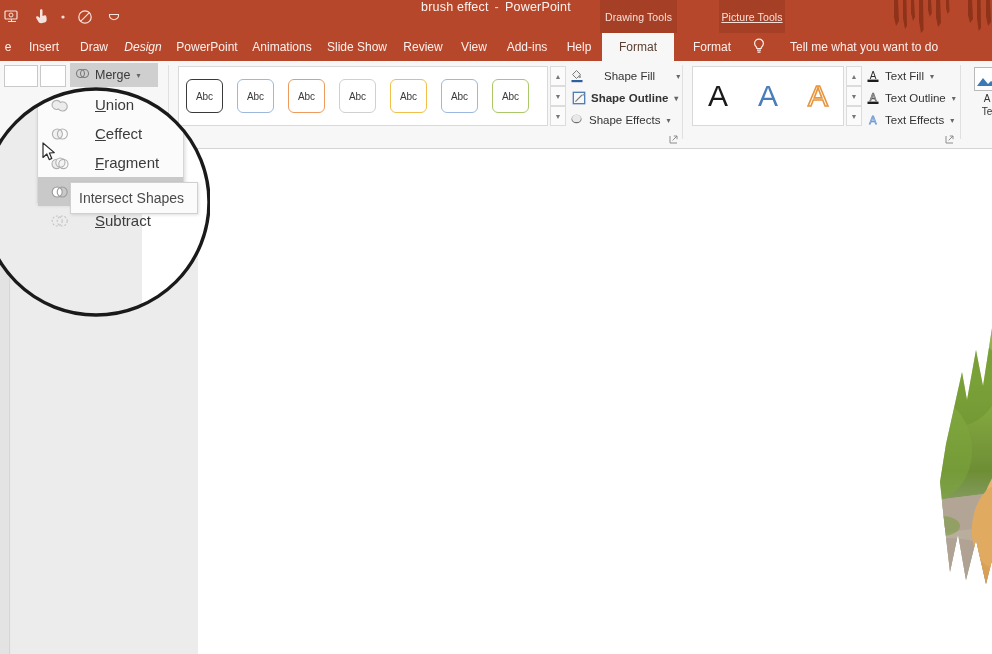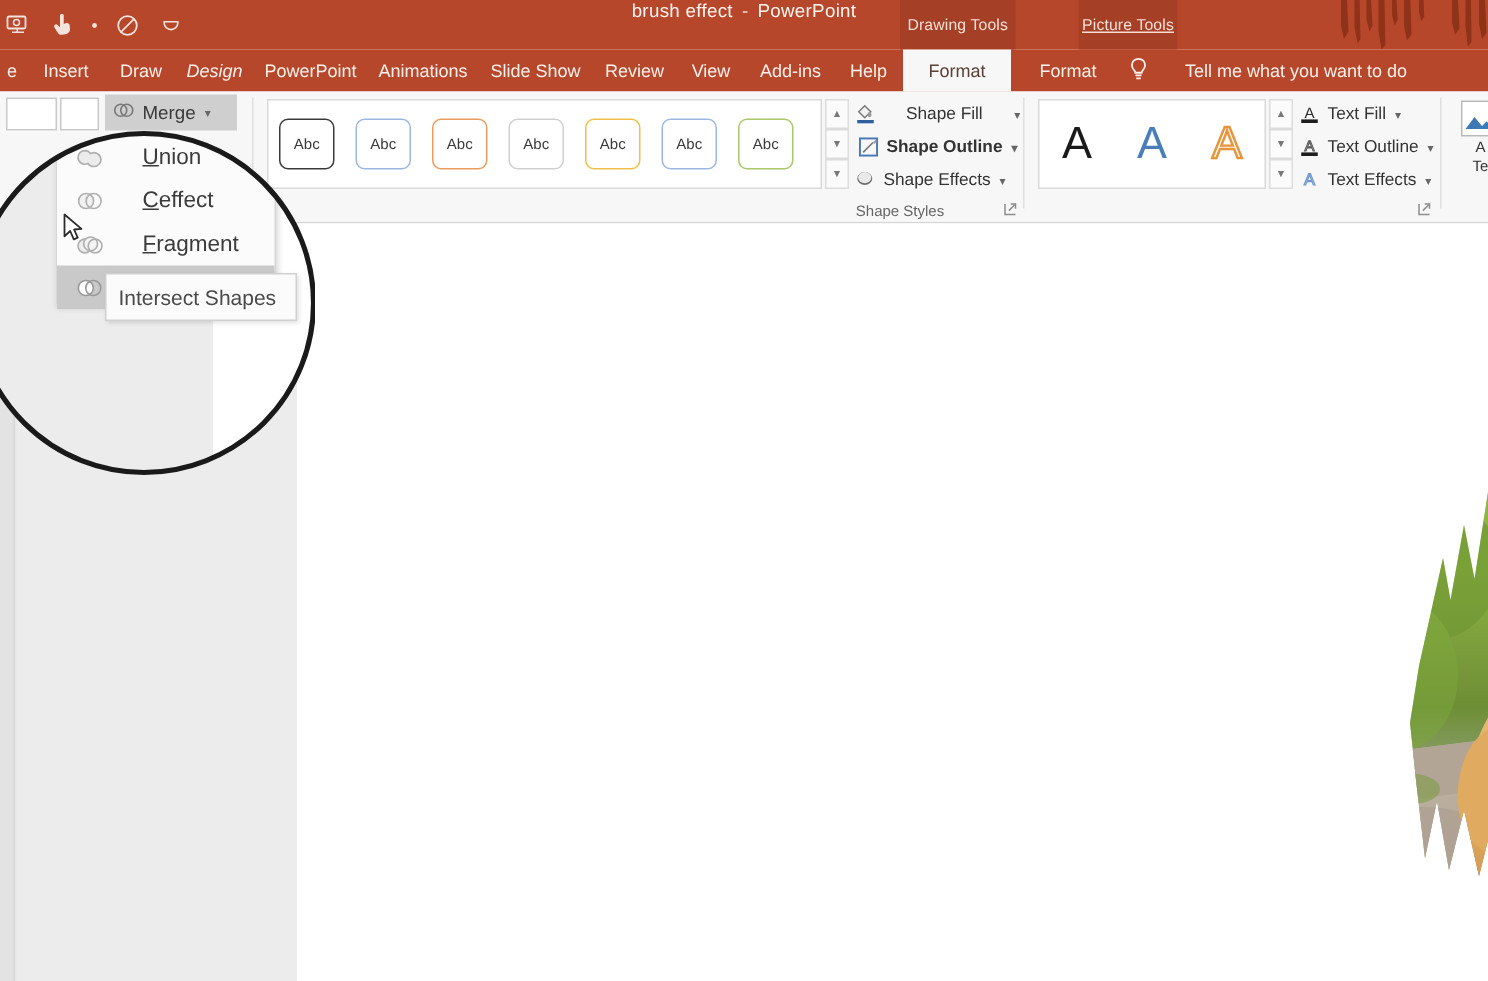--- a/index.html
+++ b/index.html
@@ -411,21 +411,20 @@
       <span class="micon">
         <svg width="14" height="14" viewBox="0 0 14 14">
             <ellipse cx="6.5" cy="6" rx="5" ry="4.3" fill="#6d6d6d"></ellipse>
             <ellipse cx="6.5" cy="5.4" rx="4.4" ry="3.7" fill="#e9e9e9"></ellipse>
           </svg>
       </span>
       <span>Shape Effects</span>
       <span class="caret">▾</span>
     </div>
 
-    <div class="grouplabel" id="lbl-shapestyles">Shape Styles</div>
     <div class="dlg" style="right:6px;">
       <svg width="9" height="9" viewBox="0 0 9 9">
           <path d="M1 1v7h7" fill="none" stroke="#8c8c8c" stroke-width="1"></path>
           <path d="M8 1L3.6 5.4" stroke="#8c8c8c" stroke-width="1"></path>
           <path d="M8 4.2V1H4.8" fill="none" stroke="#8c8c8c" stroke-width="1"></path>
         </svg>
     </div>
   </div>
 
   <div class="grpdivider" style="left:682px;"></div>
@@ -755,20 +754,29 @@
       </div>
       <div class="menuitem hl">
         <span class="mi-ico">
           <svg width="22" height="20" viewBox="0 0 22 20">
               <circle cx="8.2" cy="10" r="5" fill="#ffffff" stroke="#9a9a9a" stroke-width="1.1"></circle>
               <circle cx="13.2" cy="10" r="5" fill="none" stroke="#9a9a9a" stroke-width="1.1"></circle>
             </svg>
         </span>
         <span><span class="mnemo">I</span><span>ntersect</span></span>
       </div>
+      <div class="menuitem">
+        <span class="mi-ico">
+          <svg width="22" height="20" viewBox="0 0 22 20">
+              <circle cx="8.2" cy="10" r="5" fill="none" stroke="#c4c4c4" stroke-width="1.1" stroke-dasharray="2 1.6"></circle>
+              <circle cx="13.2" cy="10" r="5" fill="none" stroke="#c4c4c4" stroke-width="1.1" stroke-dasharray="2 1.6"></circle>
+            </svg>
+        </span>
+        <span><span class="mnemo">S</span><span>ubtract</span></span>
+      </div>
     </div>
 
     <div id="tooltip">
       <span>Intersect Shapes</span>
     </div>
 
     <div id="magcursor">
       <svg width="16" height="20" viewBox="0 0 16 20">
         <path d="M1 1 L1 15.5 L4.8 12 L7.2 17.6 L9.8 16.4 L7.4 11 L12.3 10.6 Z" fill="#ffffff" stroke="#2b2b2b" stroke-width="1.2" stroke-linejoin="round"></path>
       </svg>

